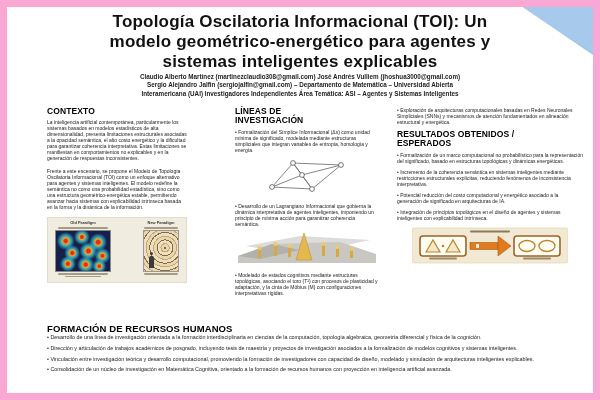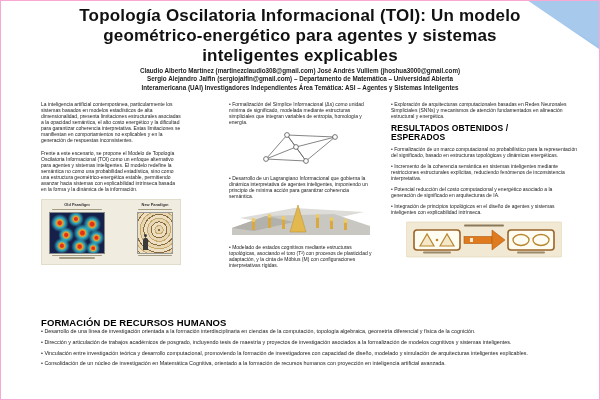--- a/index.html
+++ b/index.html
@@ -1,18 +1,18 @@
 <!DOCTYPE html>
 <html><head>
 <meta charset="utf-8">
 <style>
   html,body { margin:0; padding:0; background:#ffffff; }
   .page {
     position:relative; width:600px; height:400px; background:#ffffff;
-    border:1px solid #f9a8d4; box-sizing:border-box; overflow:hidden;
+    border:7px solid #f9a8d4; box-sizing:border-box; overflow:hidden;
     font-family:"Liberation Sans", sans-serif; color:#1a1a1a;
   }
   
   .corner {
     position:absolute; top:0; right:0; width:82px; height:48px;
     clip-path:polygon(14% 0, 100% 0, 100% 100%);
     background:linear-gradient(210deg,#a6c9ec 45%,#79abd9 78%,#94bde6 78%);
   }
   
   .title {
@@ -82,20 +82,21 @@
 
   <h1 class="title">Topología Oscilatoria Informacional (TOI): Un modelo geométrico-energético para agentes y sistemas inteligentes explicables</h1>
 
   <div class="authors">
     <div>Claudio Alberto Martínez (martinezclaudio308@gmail.com) José Andrés Vulliem (jhoshua3000@gmail.com)</div>
     <div>Sergio Alejandro Jalfin (sergiojalfin@gmail.com) – Departamento de Matemática – Universidad Abierta</div>
     <div>Interamericana (UAI)  Investigadores Independientes  Área Temática: ASI – Agentes y Sistemas Inteligentes</div>
   </div>
 
   <div class="col col1">
+    <h2>CONTEXTO</h2>
     <p>La inteligencia artificial contemporánea, particularmente los sistemas basados en modelos estadísticos de alta dimensionalidad, presenta limitaciones estructurales asociadas a la opacidad semántica, el alto costo energético y la dificultad para garantizar coherencia interpretativa. Estas limitaciones se manifiestan en comportamientos no explicables y en la generación de respuestas inconsistentes.</p>
     <p>Frente a este escenario, se propone el Modelo de Topología Oscilatoria Informacional (TOI) como un enfoque alternativo para agentes y sistemas inteligentes. El modelo redefine la semántica no como una probabilidad estadística, sino como una estructura geométrico-energética estable, permitiendo avanzar hacia sistemas con explicabilidad intrínseca basada en la forma y la dinámica de la información.</p>
 
     <div class="paradigm-panel">
       <div class="fig-cell left">
         <div class="fig-label">Old Paradigm</div>
         <div class="cap-bar"></div>
         <div class="heatmap"></div>
         <div class="cap-bar"></div>
         <div class="cap-bar short"></div>
@@ -105,20 +106,22 @@
         <div class="cap-bar"></div>
         <div class="spiral">
           <div class="person"></div>
         </div>
         <div class="cap-bar"></div>
       </div>
     </div>
   </div>
 
   <div class="col col2">
+    <h2>LÍNEAS DE
+INVESTIGACIÓN</h2>
     <p>• Formalización del Símplice Informacional (Δs) como unidad mínima de significado, modelada mediante estructuras simpliciales que integran variables de entropía, homología y energía.</p>
 
     <div class="fig-wrap">
       <svg width="84" height="36" viewBox="0 0 84 36">
         <g stroke="#666" stroke-width="0.8" fill="none">
           <line x1="7" y1="29" x2="47" y2="31"></line>
           <line x1="7" y1="29" x2="28" y2="5"></line>
           <line x1="28" y1="5" x2="47" y2="31"></line>
           <line x1="7" y1="29" x2="37" y2="17"></line>
           <line x1="37" y1="17" x2="47" y2="31"></line>

